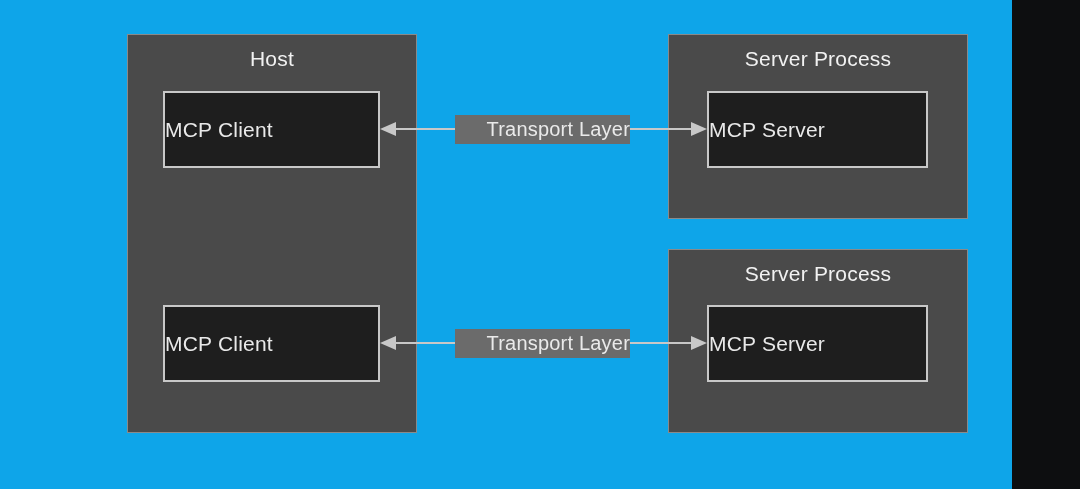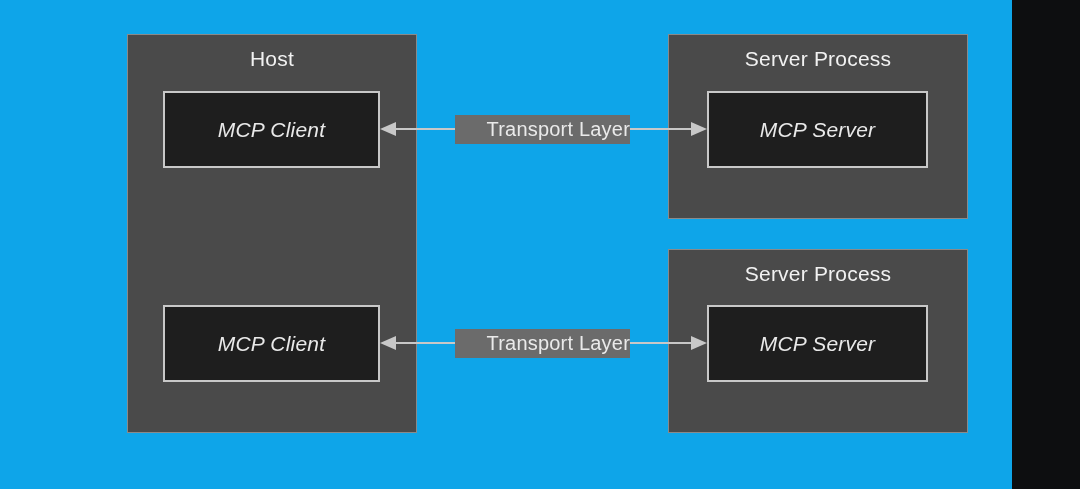--- a/index.html
+++ b/index.html
@@ -36,22 +36,20 @@
   }
 
   
   .node {
     position: absolute;
     background: #1e1e1e;
     border: 2px solid #c8c8c8;
     box-sizing: border-box;
     display: flex;
     align-items: center;
-    justify-content: center;
-    font-style: italic;
   }
   .node-label {
     color: #e9e9e9;
     font-size: 21px;
     letter-spacing: 0.2px;
     white-space: nowrap;
   }
 
   
   .connector {

